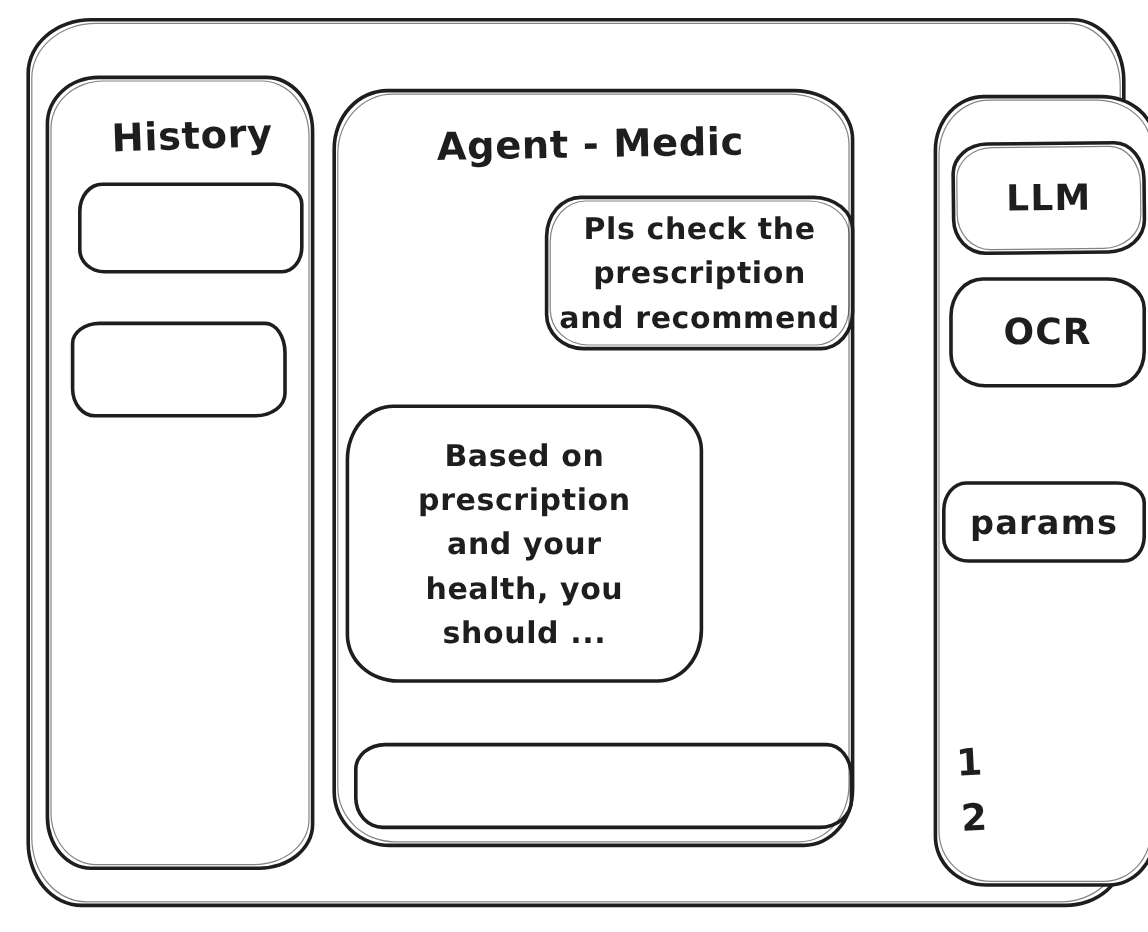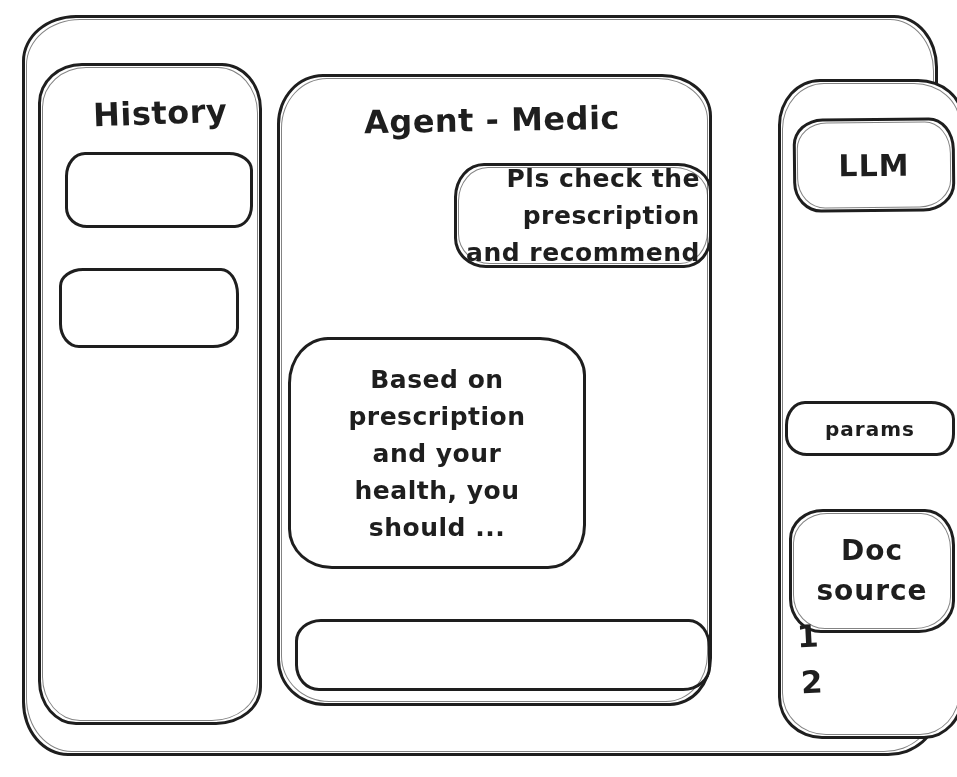--- a/index.html
+++ b/index.html
@@ -63,23 +63,22 @@
     border-radius: 46px 50px 42px 48px / 50px 42px 48px 46px;
     padding-left: 36px;
   }
   #chat-title { left: 84px; top: 24px; }
   .bubble {
     border: 3px solid #1e1e1e; background: #fff;
     display: flex; align-items: center; justify-content: center;
     font-size: 25px; line-height: 37px;
   }
   #user-bubble {
-    left: 174px; top: 86px; width: 258px; height: 105px;
+    left: 174px; top: 86px; width: 258px; height: 129px;
     border-radius: 30px 34px 28px 32px / 34px 28px 32px 30px;
-    text-align: right;
   }
   #agent-bubble {
     left: 8px; top: 260px; width: 298px; height: 232px;
     border-radius: 40px 46px 38px 44px / 46px 38px 44px 40px;
   }
   #chat-input {
     left: 15px; top: 542px; width: 416px; height: 72px;
     border: 3px solid #1e1e1e;
     border-radius: 26px 22px 28px 24px / 22px 28px 24px 26px;
     background: #fff;
@@ -105,22 +104,22 @@
   #llm-button {
     left: 12px; top: 36px; width: 162px; height: 94px;
     border-radius: 30px 26px 32px 28px / 26px 32px 28px 30px;
     transform: rotate(-0.6deg);
   }
   #ocr-button {
     left: 10px; top: 149px; width: 164px; height: 92px;
     border-radius: 28px 32px 26px 30px / 32px 26px 30px 28px;
   }
   #params-button {
-    left: 4px; top: 319px; width: 170px; height: 55px;
-    font-size: 20px;
+    left: 4px; top: 319px; width: 170px; height: 68px;
+    font-size: 28px;
     border-radius: 20px 24px 18px 22px / 24px 18px 22px 20px;
   }
   #doc-source-button {
     left: 8px; top: 427px; width: 166px; height: 124px;
     font-size: 28px; line-height: 40px;
     border-radius: 34px 30px 36px 32px / 30px 36px 32px 34px;
   }
   .doc-num {
     position: absolute;
     font: 600 31px "DejaVu Sans", "Liberation Sans", sans-serif;
@@ -148,18 +147,17 @@
   <div class="abs bubble txt pre" id="agent-bubble">Based on
 prescription
 and your
 health, you
 should ...</div>
   <input class="abs" id="chat-input" type="text" value="" style="">
 </div>
 
 <div class="abs sketch dbl" id="tools-panel">
   <button class="tool-btn dbl" id="llm-button">LLM</button>
+  <button class="tool-btn" id="ocr-button">OCR</button>
   <button class="tool-btn" id="params-button">params</button>
-  <button class="tool-btn pre dbl" id="doc-source-button">Doc
-source</button>
   <div class="doc-num" id="doc-num-1">1</div>
   <div class="doc-num" id="doc-num-2">2</div>
 </div>
 
 </body></html>

